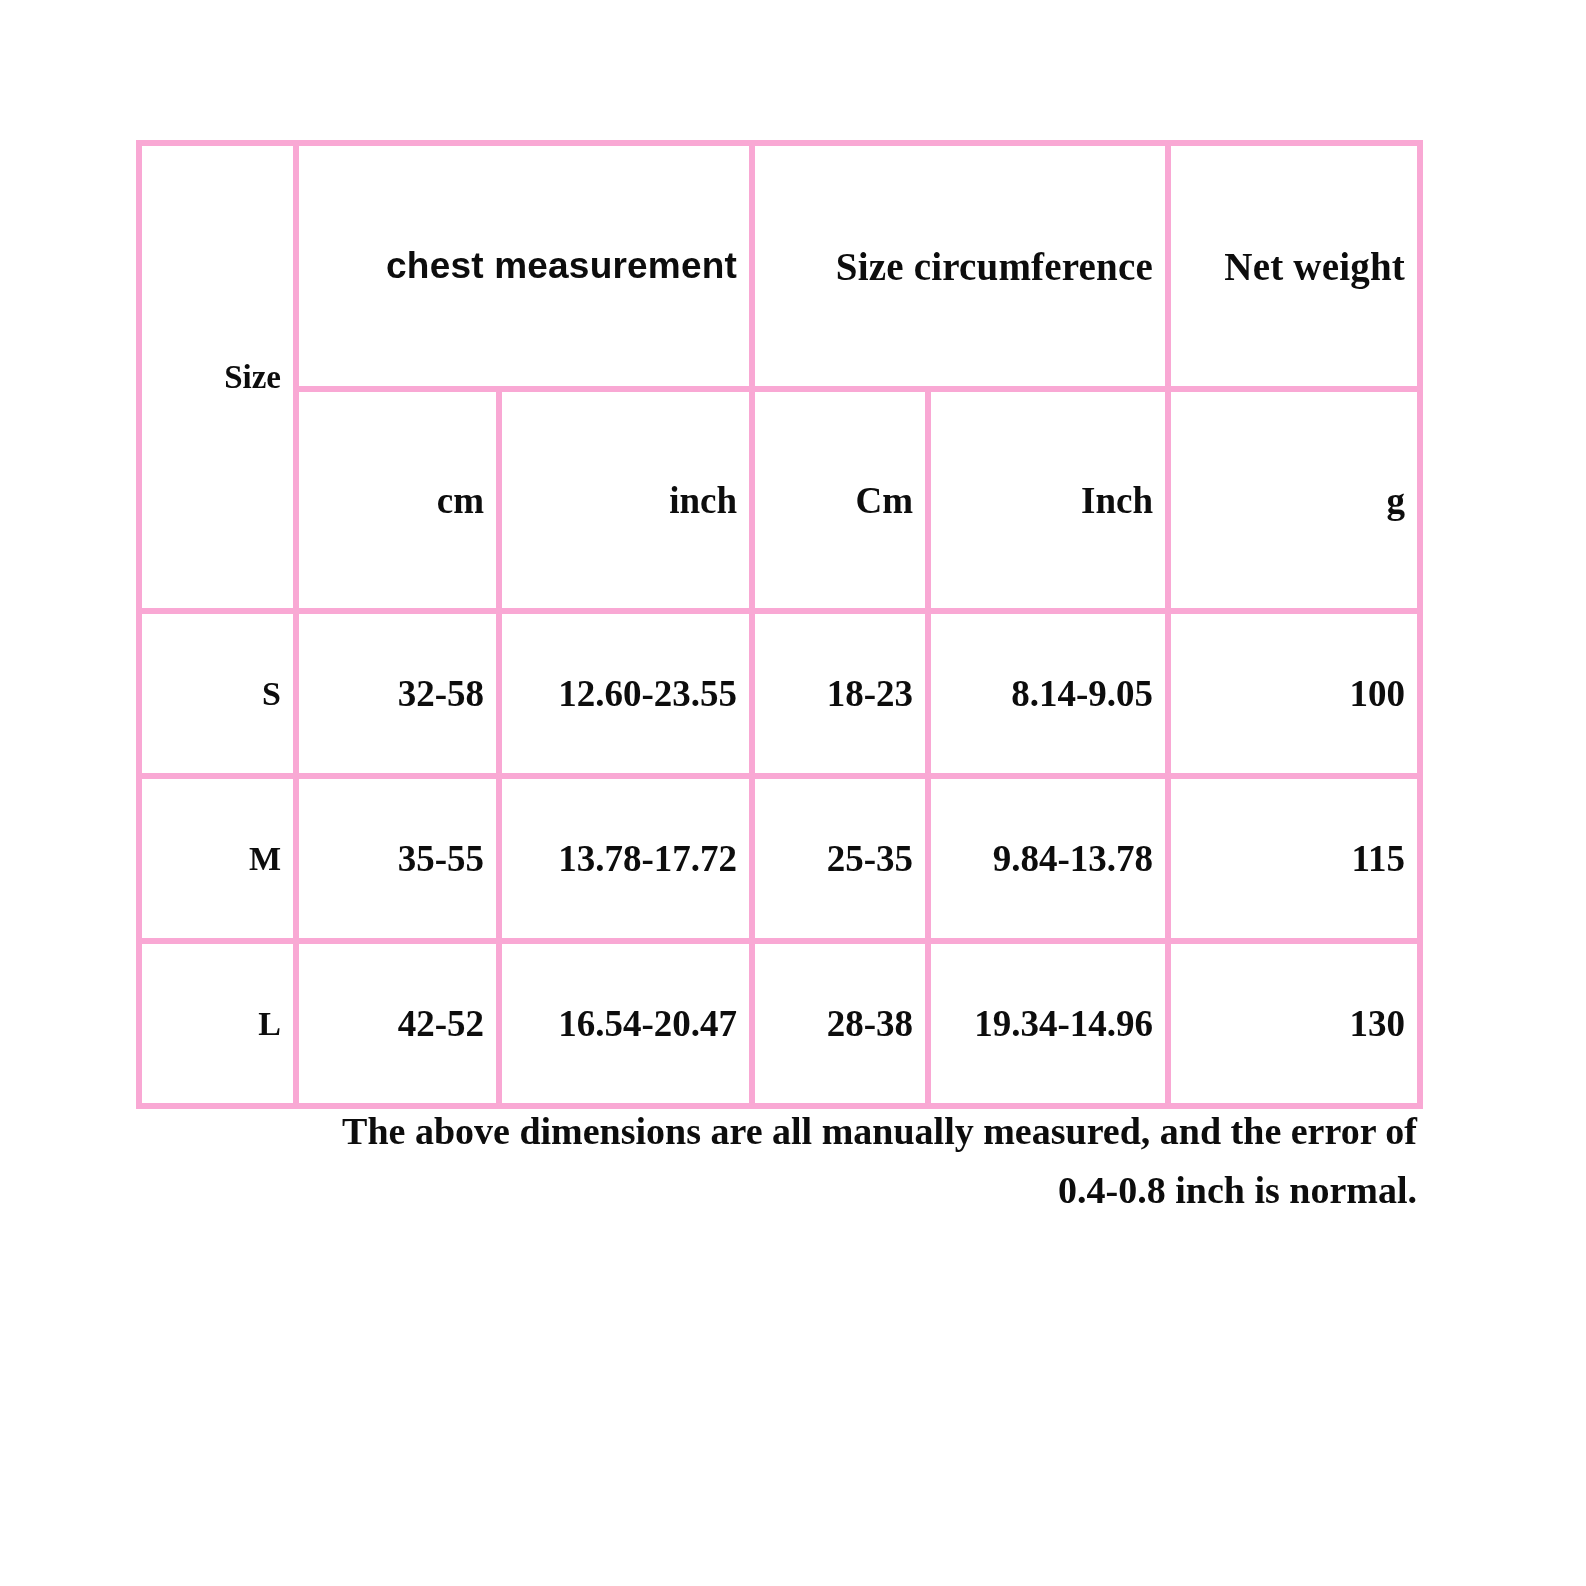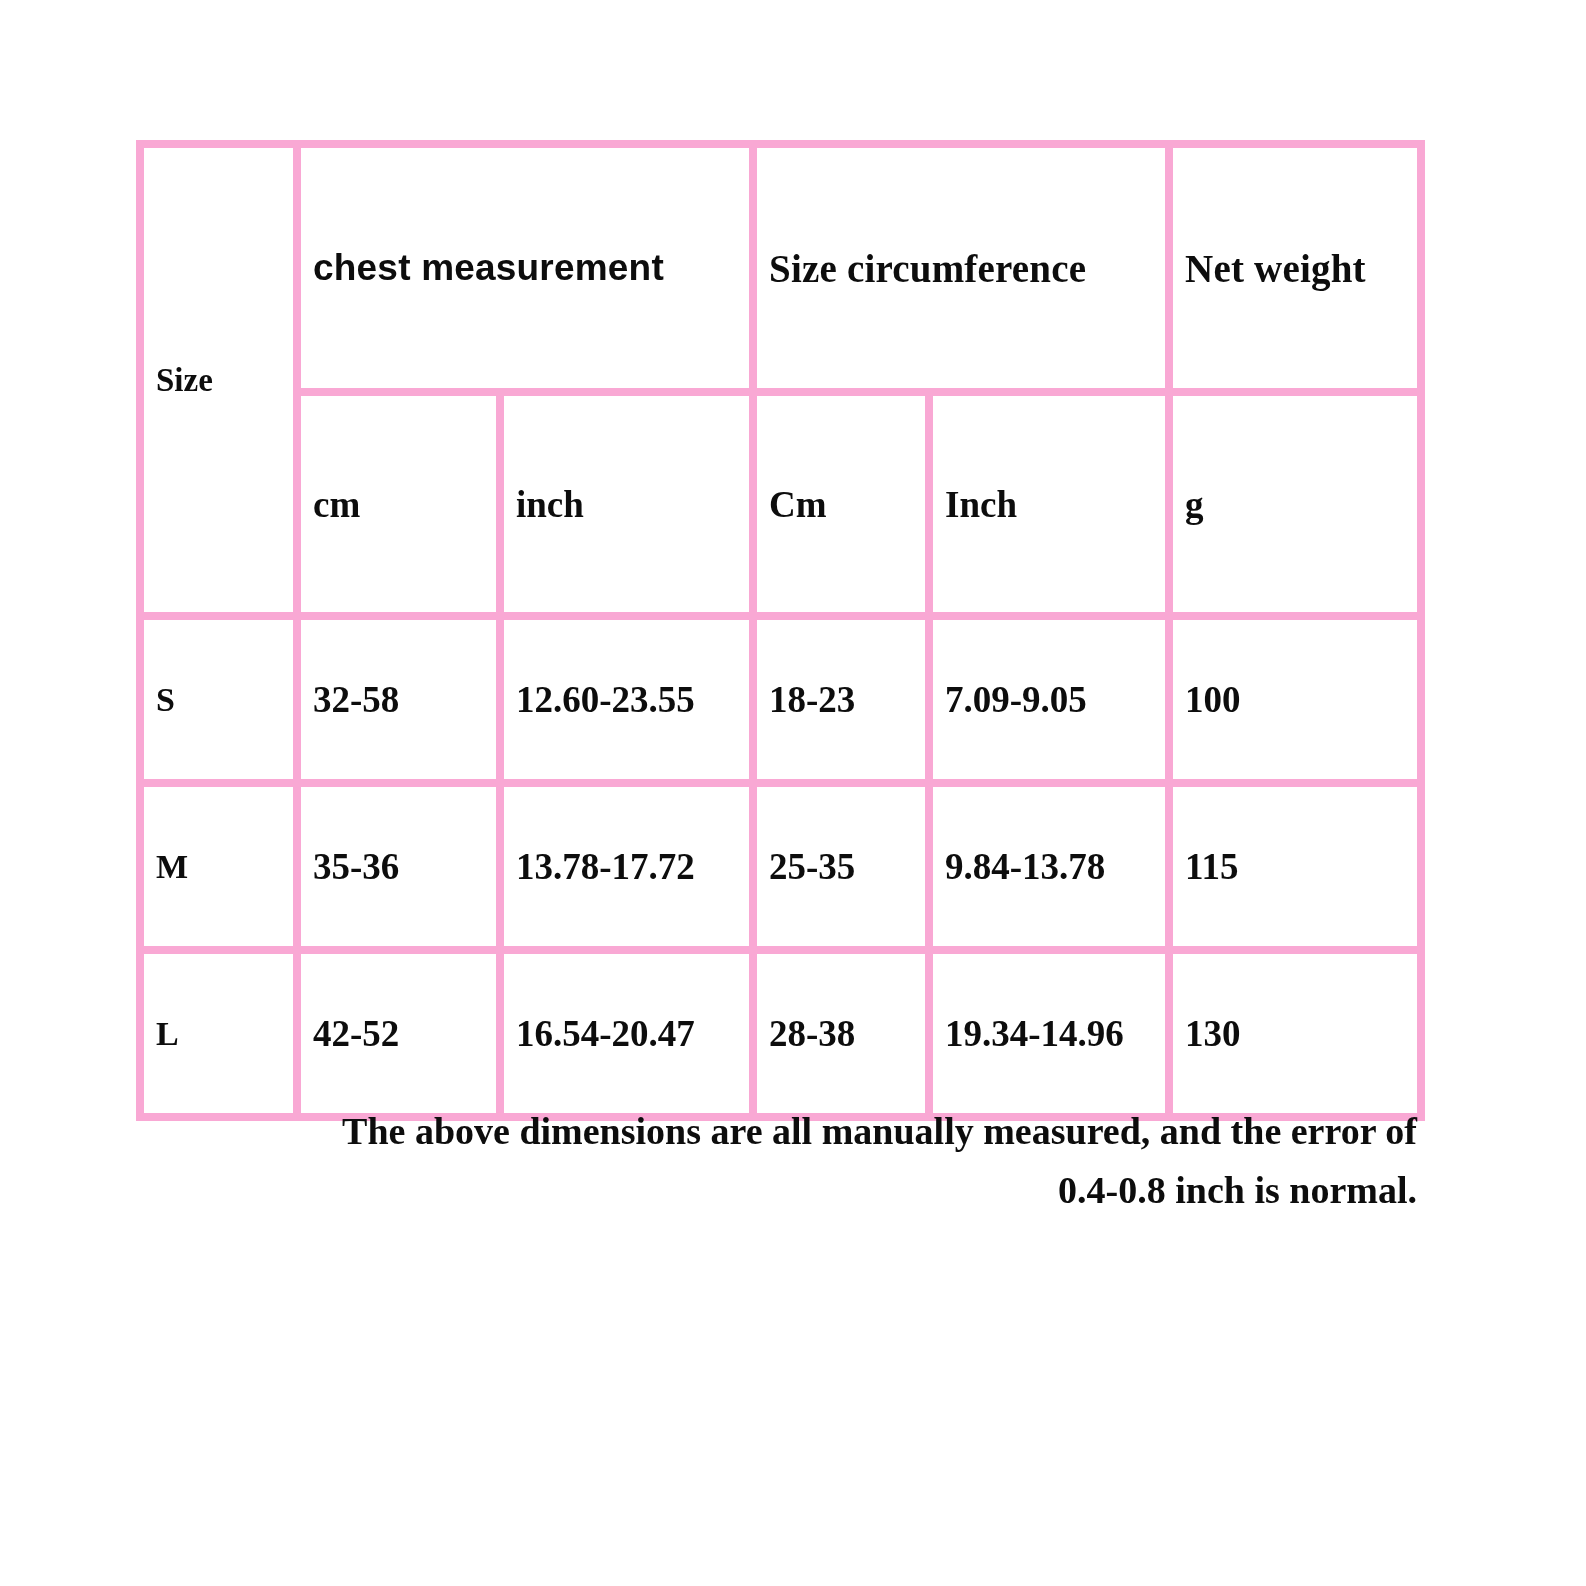--- a/index.html
+++ b/index.html
@@ -24,22 +24,22 @@
   }
   table.size-chart {
     position: absolute;
     left: 136px;
     top: 140px;
     width: 1281px;
     border-collapse: collapse;
     table-layout: fixed;
   }
   table.size-chart td {
-    border: 8px solid #f9a8d4;
-    text-align: left;
+    border: 6px solid #f9a8d4;
+    text-align: right;
     vertical-align: middle;
     font-weight: bold;
     color: #0d0d0d;
     padding: 12px;
   }
   
   col.c-size   { width: 157px; }
   col.c-cm     { width: 203px; }
   col.c-inch   { width: 253px; }
   col.c-ncm    { width: 176px; }
@@ -109,27 +109,27 @@
         <td class="hdr-unit">Cm</td>
         <td class="hdr-unit">Inch</td>
         <td class="hdr-unit">g</td>
       </tr>
 
       <tr class="data-row">
         <td class="size-col">S</td>
         <td>32-58</td>
         <td>12.60-23.55</td>
         <td>18-23</td>
-        <td>7.09-9.05</td>
+        <td>8.14-9.05</td>
         <td>100</td>
       </tr>
 
       <tr class="data-row">
         <td class="size-col">M</td>
-        <td>35-36</td>
+        <td>35-55</td>
         <td>13.78-17.72</td>
         <td>25-35</td>
         <td>9.84-13.78</td>
         <td>115</td>
       </tr>
 
       <tr class="data-row">
         <td class="size-col">L</td>
         <td>42-52</td>
         <td>16.54-20.47</td>

